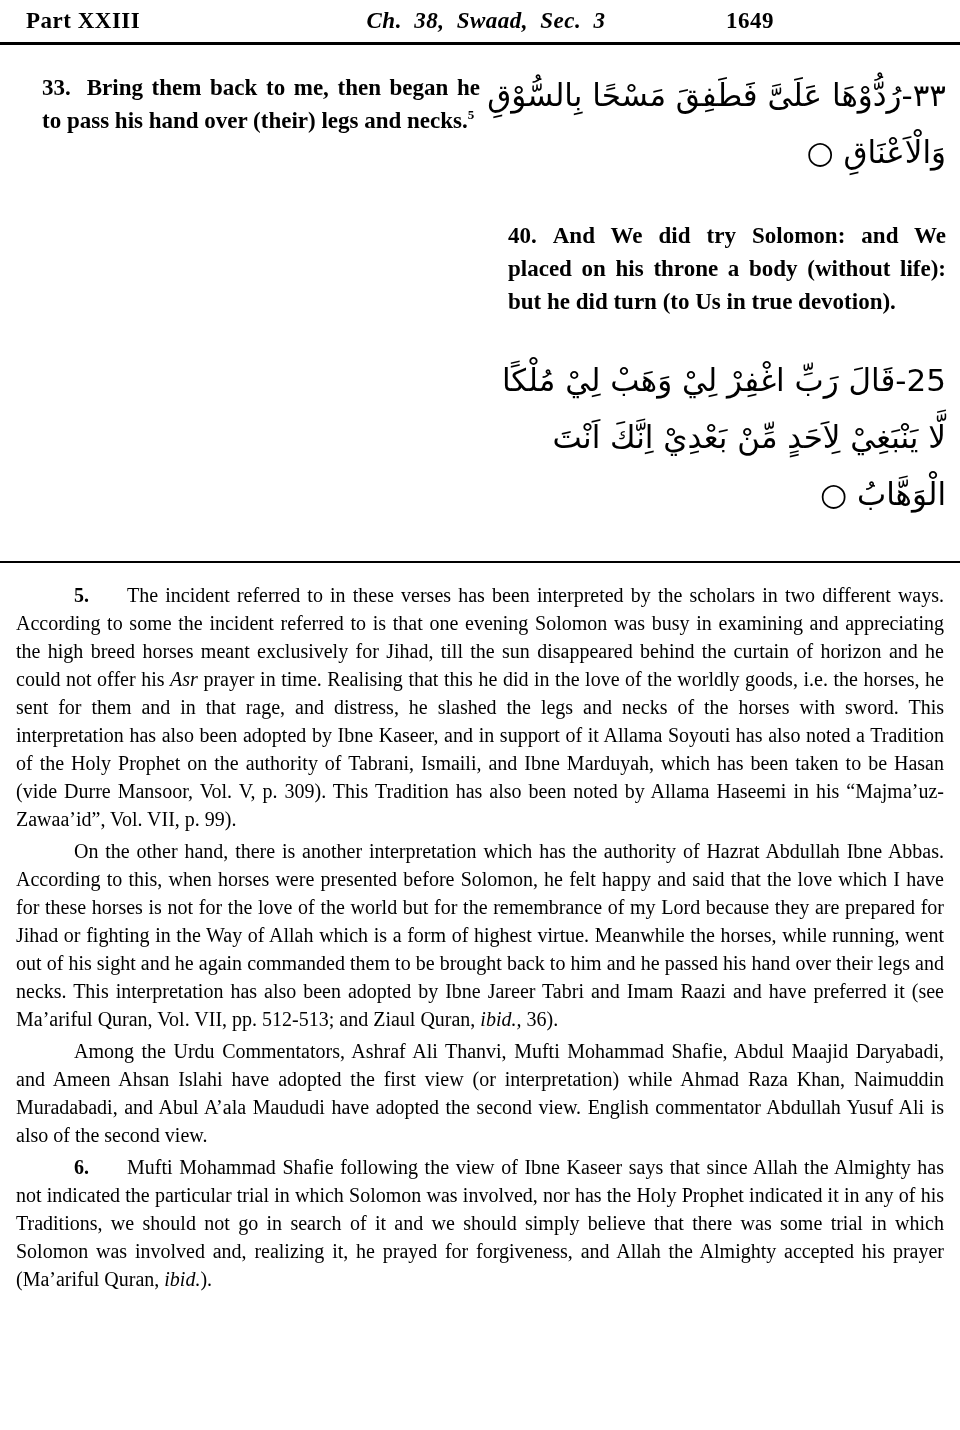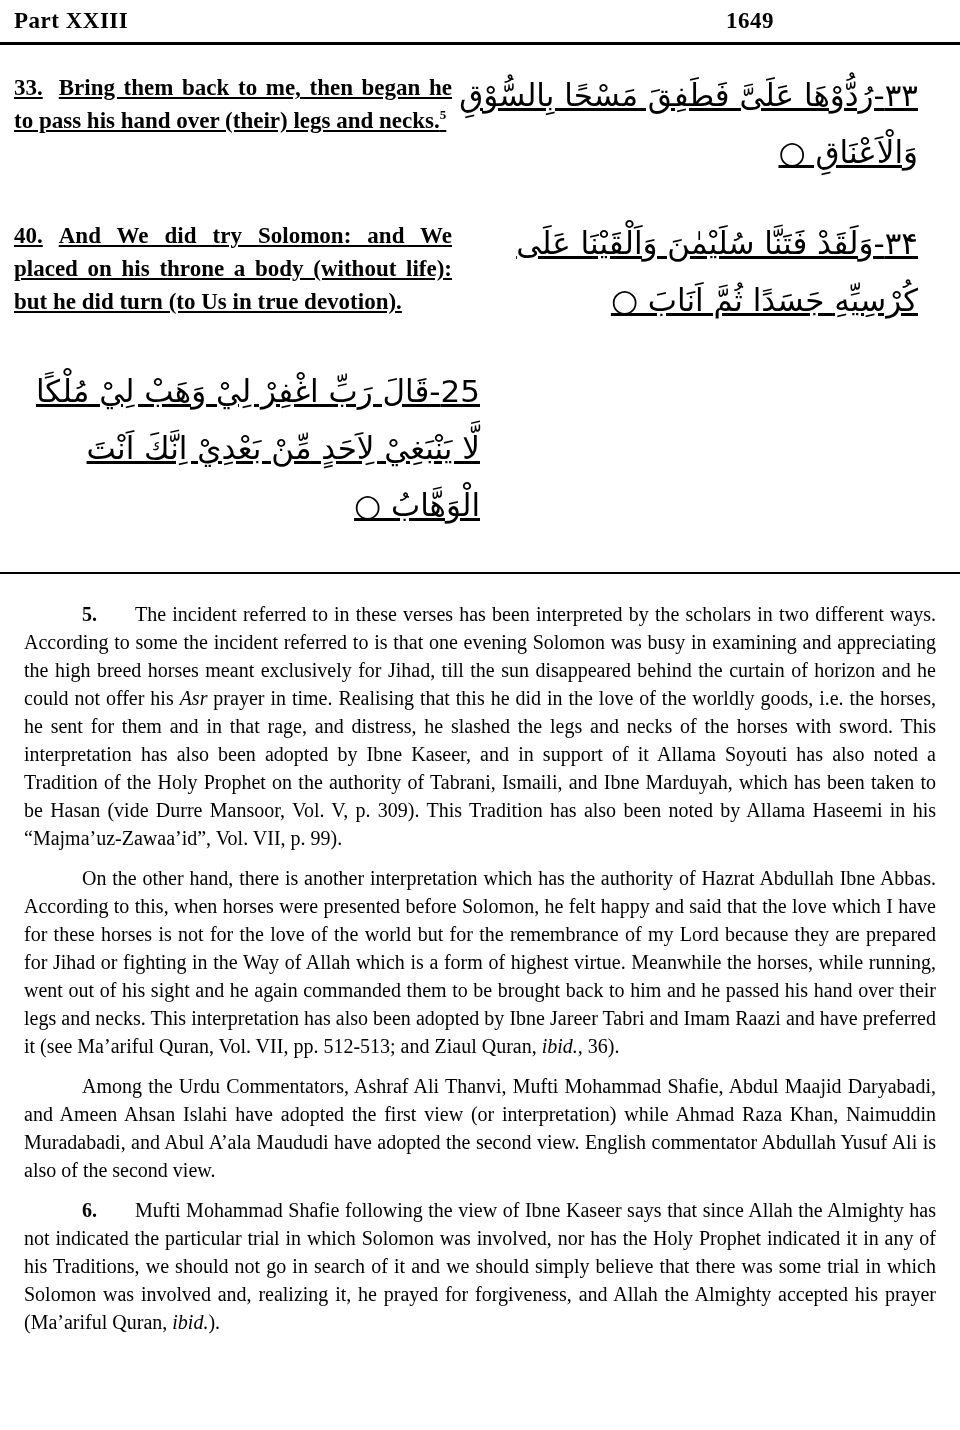--- a/index.html
+++ b/index.html
@@ -16,45 +16,44 @@
   }
   .page {
     width: 960px;
     height: 1430px;
     box-sizing: border-box;
   }
 
   
   .header-wrap {
     border-bottom: 3px solid #000;
-    padding: 8px 0 8px 0;
+    padding: 8px 0 8px 12px;
   }
   .header {
     display: flex;
     justify-content: space-between;
     align-items: baseline;
     padding: 0 14px;
     font-size: 23px;
     font-weight: bold;
     letter-spacing: 0.5px;
   }
   .header .part { width: 220px; text-align: left; }
   .header .chapter { flex: 1; text-align: center; font-style: italic; word-spacing: 6px; }
   .header .pageno { width: 220px; }
 
   
   .verses {
     padding: 26px 14px 0 14px;
   }
   .verse-row {
     display: flex;
-    justify-content: flex-start;
+    justify-content: flex-end;
     align-items: flex-start;
     margin-bottom: 38px;
-    text-decoration: underline;
   }
   .verse-en {
     width: 438px;
     font-size: 23px;
     font-weight: bold;
     line-height: 33px;
     text-align: justify;
     margin: 0;
   }
   .verse-num {
@@ -84,49 +83,49 @@
   }
 
   
   .footnotes {
     padding: 4px 12px 0 12px;
     font-size: 20px;
     line-height: 28px;
     text-align: justify;
   }
   .fn-para {
-    margin: 12px;
+    margin: 4px;
     text-indent: 58px;
   }
   .fn-marker {
     margin-right: 38px;
   }
 </style>
 </head>
 <body>
 
 <div class="page">
 
   <div class="header-wrap">
     <div class="header">
       <span class="part">Part XXIII</span>
+      <span class="chapter">Ch. 38, Swaad, Sec. 3</span>
       <span class="pageno">1649</span>
     </div>
   </div>
 
   <div class="verses">
 
     <div class="verse-row">
       <p class="verse-en"><span class="verse-num">33.</span><span>Bring them back to me, then began he to pass his hand over (their) legs and necks.</span><sup>5</sup><span></span></p>
       <p class="verse-ar">۳۳-رُدُّوْهَا عَلَىَّ فَطَفِقَ مَسْحًا بِالسُّوْقِ وَالْاَعْنَاقِ ○</p>
     </div>
 
     <div class="verse-row">
       <p class="verse-en"><span class="verse-num">40.</span><span>And We did try Solomon: and We placed on his throne a body (without life): but he did turn (to Us in true devotion).</span><sup></sup><span></span></p>
-      <p class="verse-ar">۳۴-وَلَقَدْ فَتَنَّا سُلَيْمٰنَ وَاَلْقَيْنَا عَلَى كُرْسِيِّهِ جَسَدًا ثُمَّ اَنَابَ ○</p>
     </div>
 
     <div class="verse-row">
       <p class="verse-ar">25-قَالَ رَبِّ اغْفِرْ لِيْ وَهَبْ لِيْ مُلْكًا لَّا يَنْبَغِيْ لِاَحَدٍ مِّنْ بَعْدِيْ اِنَّكَ اَنْتَ الْوَهَّابُ ○</p>
     </div>
 
   </div>
 
   <hr class="divider">
 

